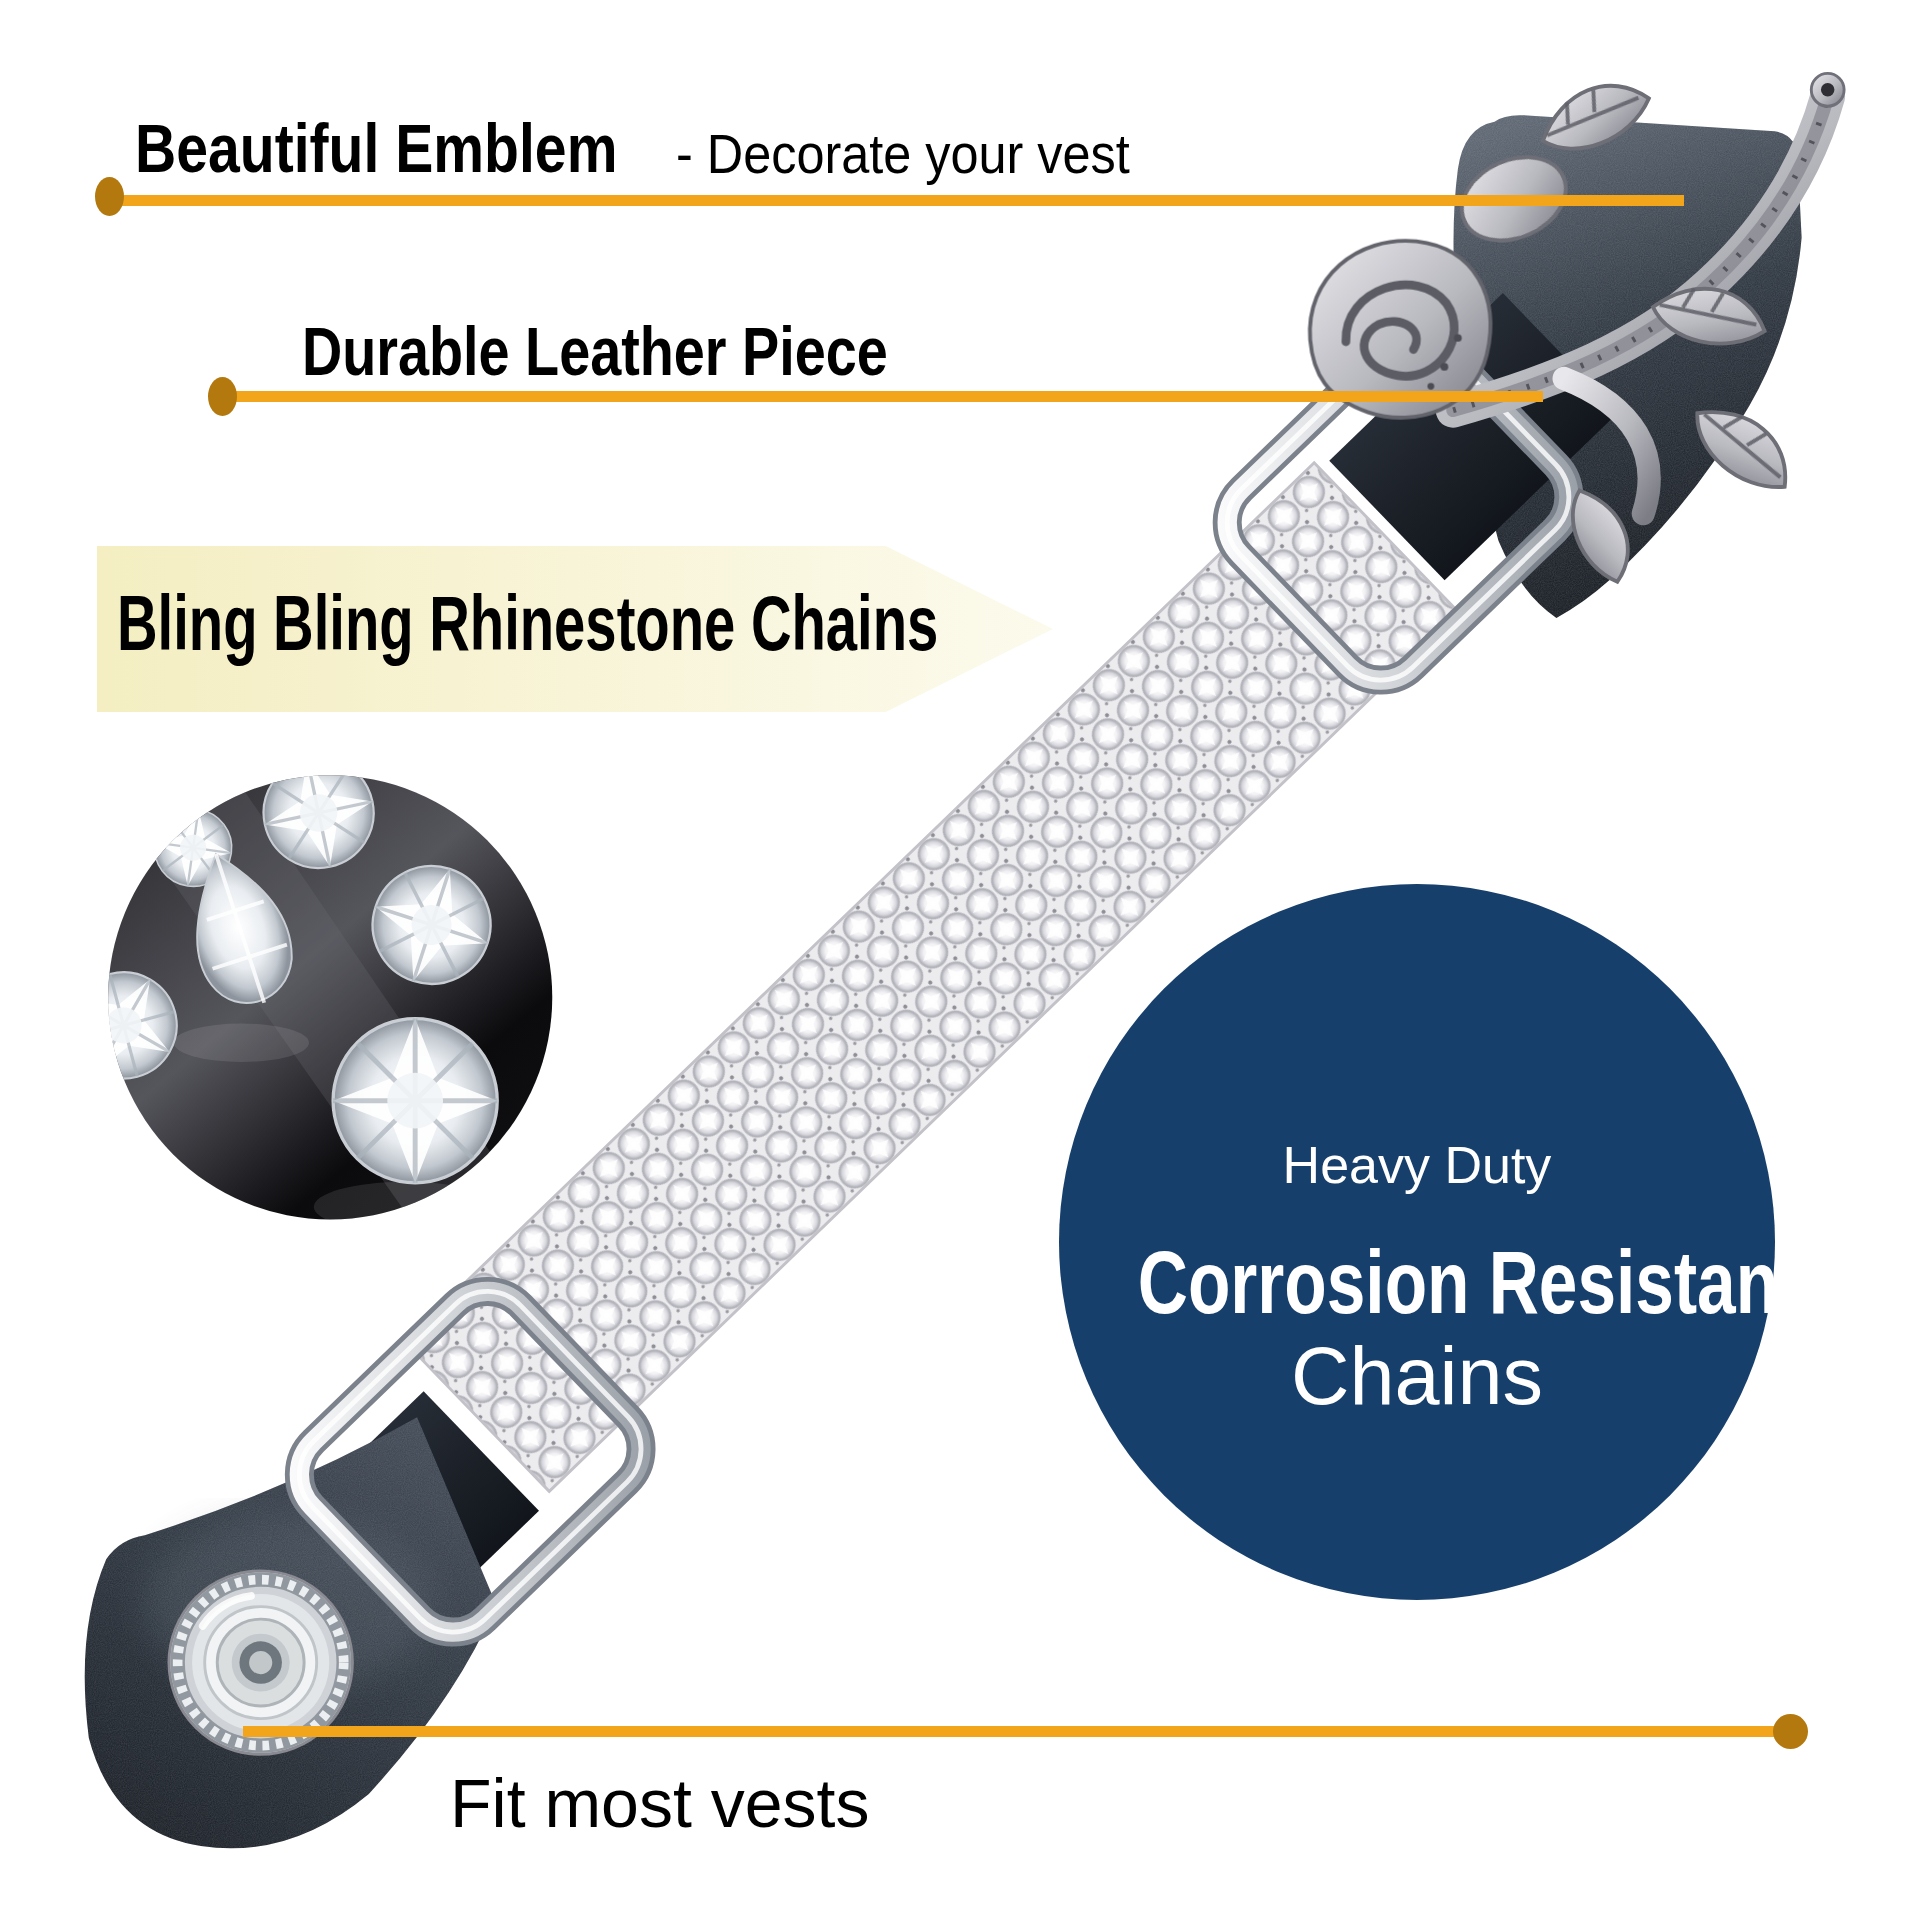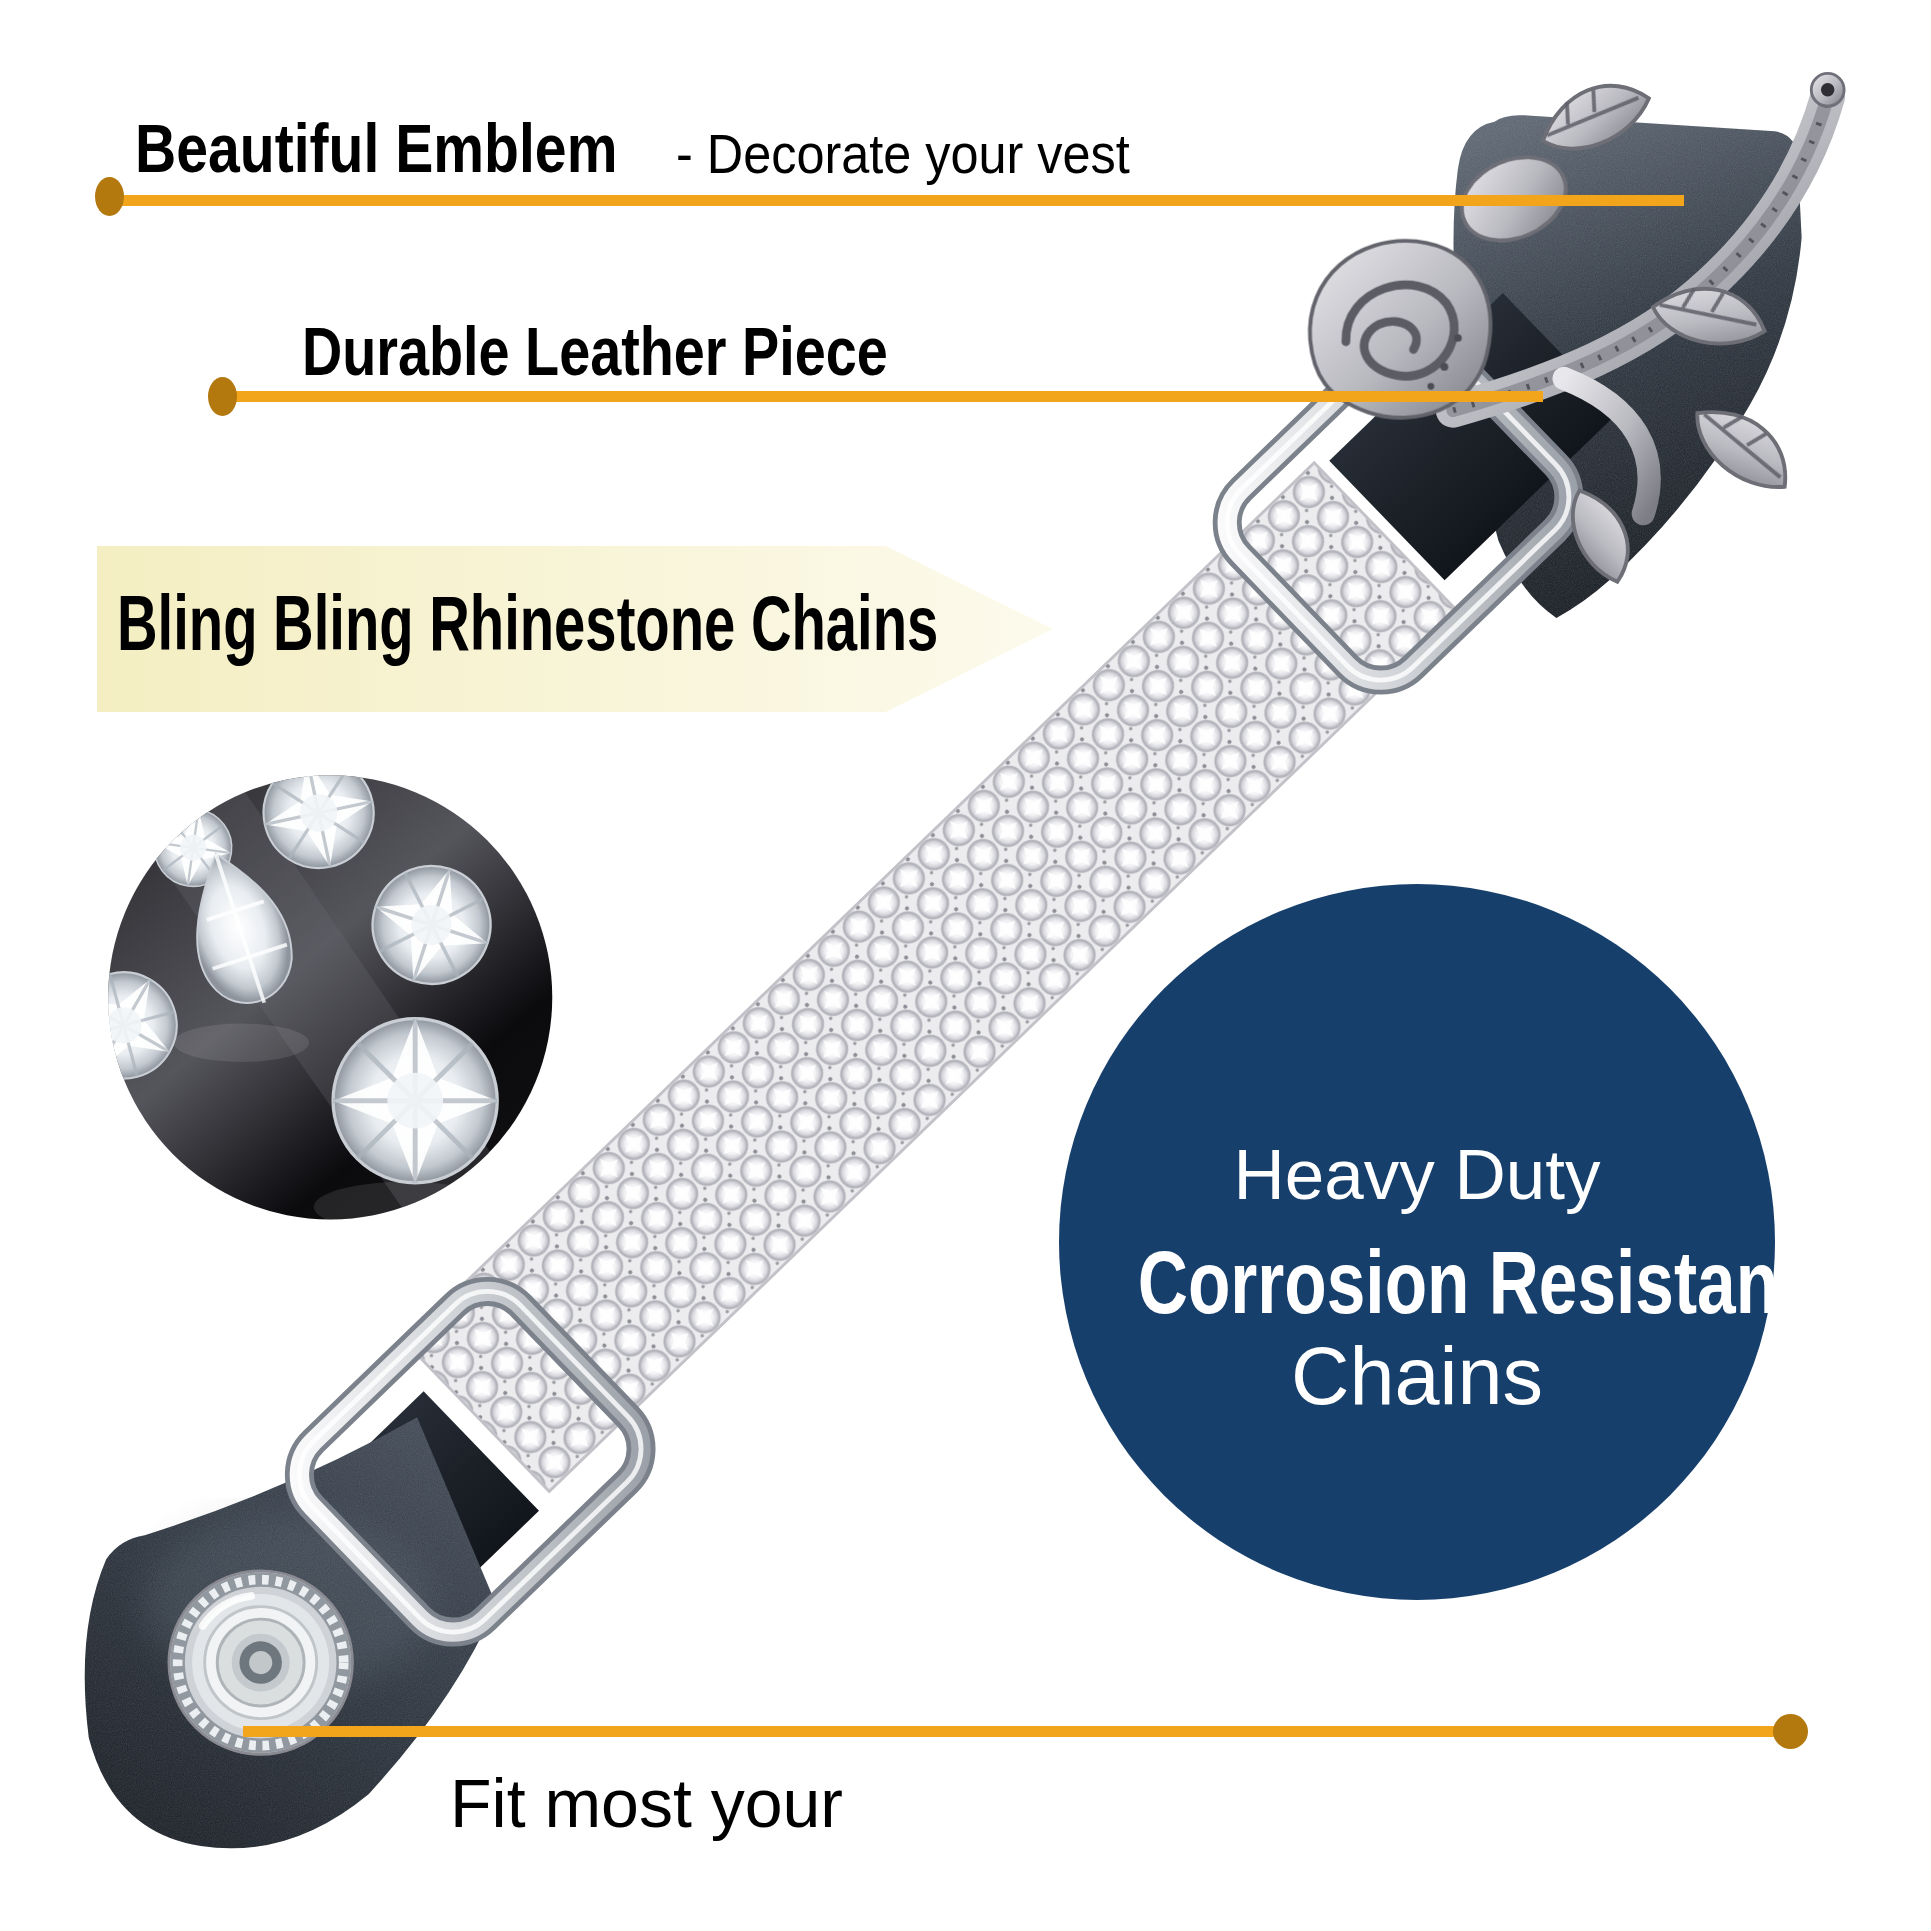--- a/index.html
+++ b/index.html
@@ -17,21 +17,21 @@
     background:linear-gradient(90deg,var(--arrow-from,#F4EEC2) 0%,var(--arrow-to,#FCFAEC) 100%);
     clip-path:polygon(0 0,82.5% 0,100% 50%,82.5% 100%,0 100%);
   }
   
   .badge-circle{
     left:1059px;top:884px;width:716px;height:716px;border-radius:50%;
     background:var(--badge-bg,#173F6C);z-index:3;
   }
   .badge-line{position:absolute;left:0;width:716px;text-align:center;
     color:var(--badge-text,#fff);line-height:1;white-space:nowrap;}
-  .badge-hd{top:255px;font-size:71px;}
+  .badge-hd{top:255px;font-size:52px;}
   .badge-cr{top:354px;font-size:89px;font-weight:bold;transform:scaleX(.78);transform-origin:center;}
   .badge-du{top:452px;font-size:81px;}
   
   .cline{height:10.6px;background:var(--callout-line,#F2A51B);z-index:4;}
   .cdot{background:var(--callout-dot,#B3790F);border-radius:50%;z-index:4;}
   
   .lbl{line-height:1;white-space:nowrap;z-index:5;transform-origin:left top;}
   .b{font-weight:bold;}
 </style>
 </head>
@@ -228,16 +228,16 @@
   <div class="abs cline" style="left:243px;top:1726px;width:1547px;"></div>
   <div class="abs cdot" style="left:1773px;top:1714px;width:35px;height:35px;"></div>
 
   <div class="abs lbl b" style="left:135px;top:114px;font-size:68px;transform:scaleX(.84);">Beautiful Emblem</div>
   <div class="abs lbl" style="left:676px;top:126px;font-size:56px;transform:scaleX(.9);">- Decorate your vest</div>
 
   <div class="abs lbl b" style="left:302px;top:317px;font-size:68px;transform:scaleX(.82);">Durable Leather Piece</div>
 
   <div class="abs lbl b" style="left:117px;top:585px;font-size:77px;transform:scaleX(.73);z-index:5;">Bling Bling Rhinestone Chains</div>
 
-  <div class="abs lbl" style="left:450px;top:1769px;font-size:68px;">Fit most your</div>
+  <div class="abs lbl" style="left:450px;top:1769px;font-size:68px;">Fit most vests</div>
 
 </div>
 
 
 </body></html>

